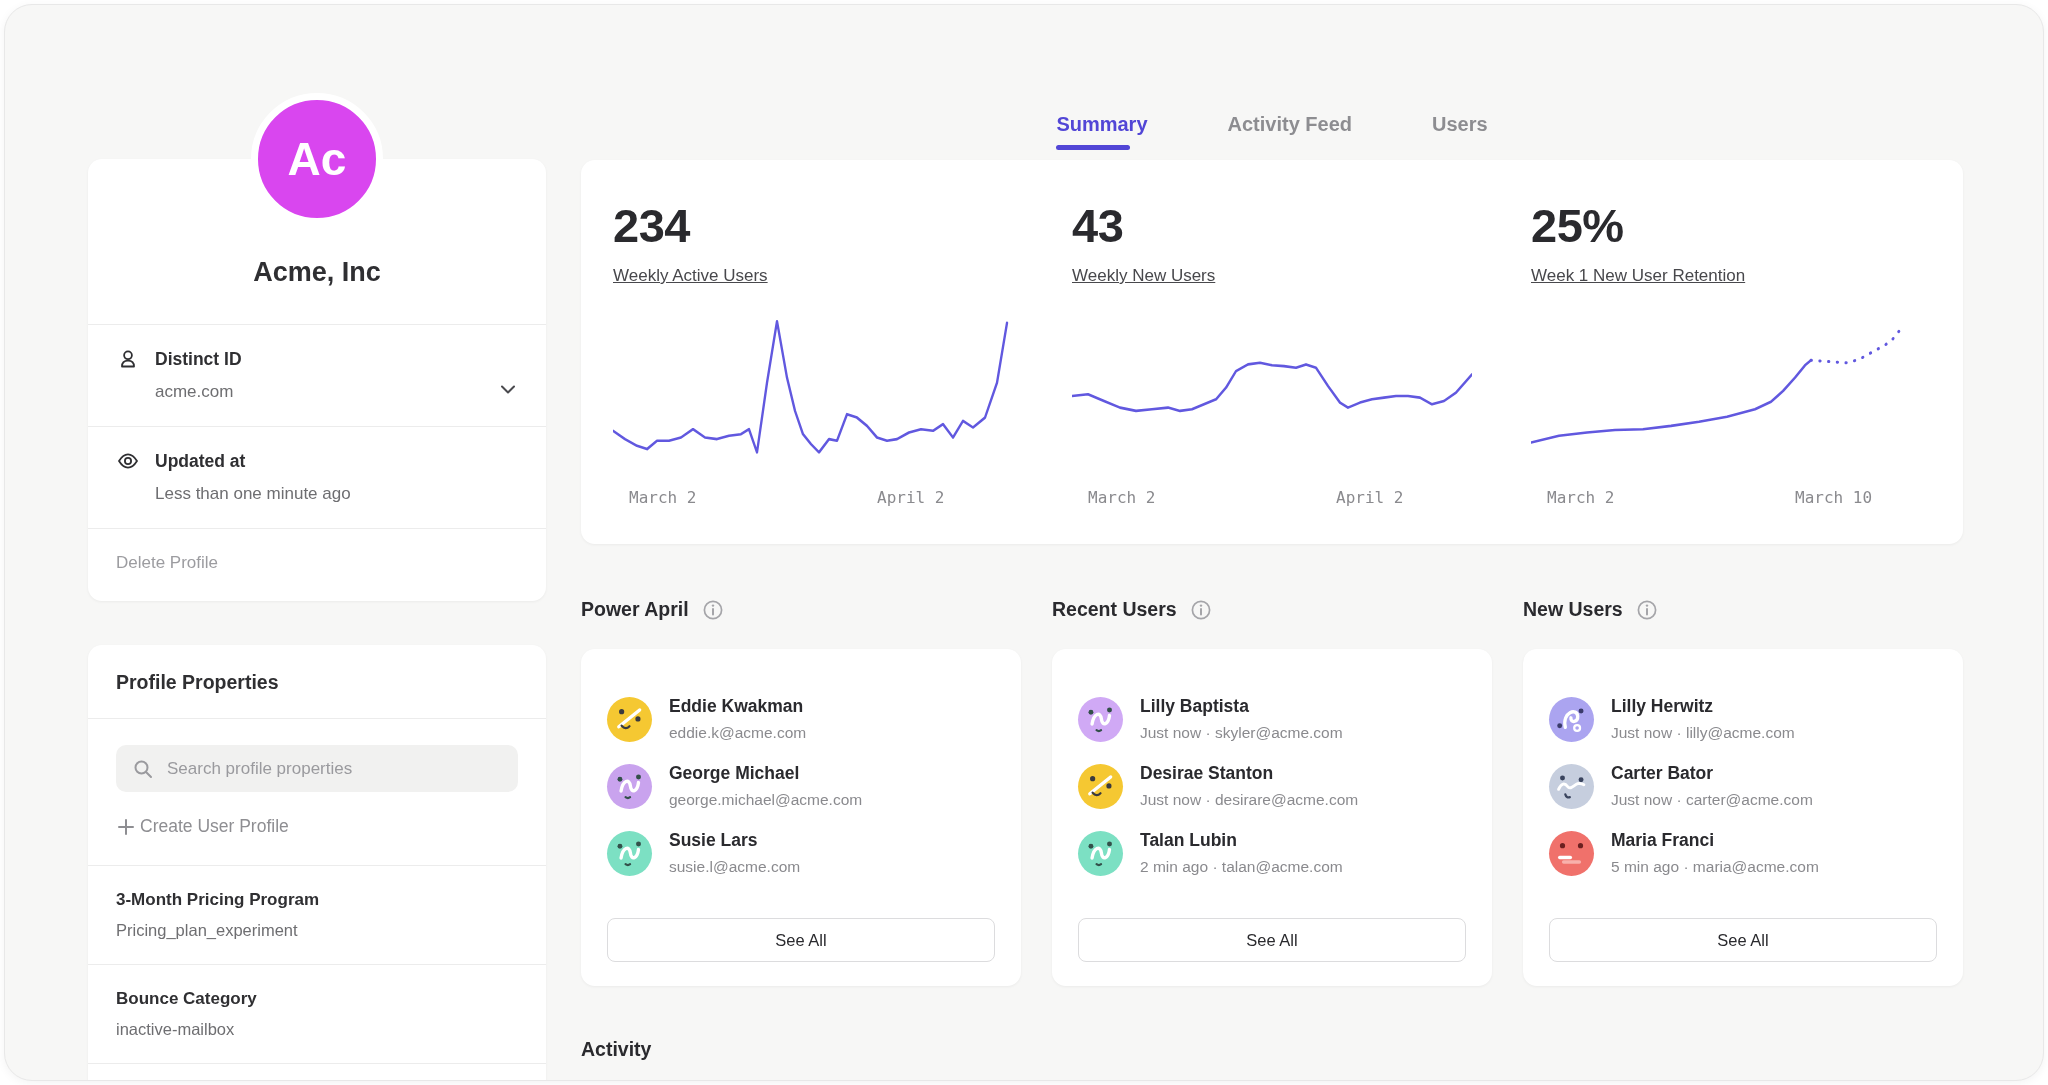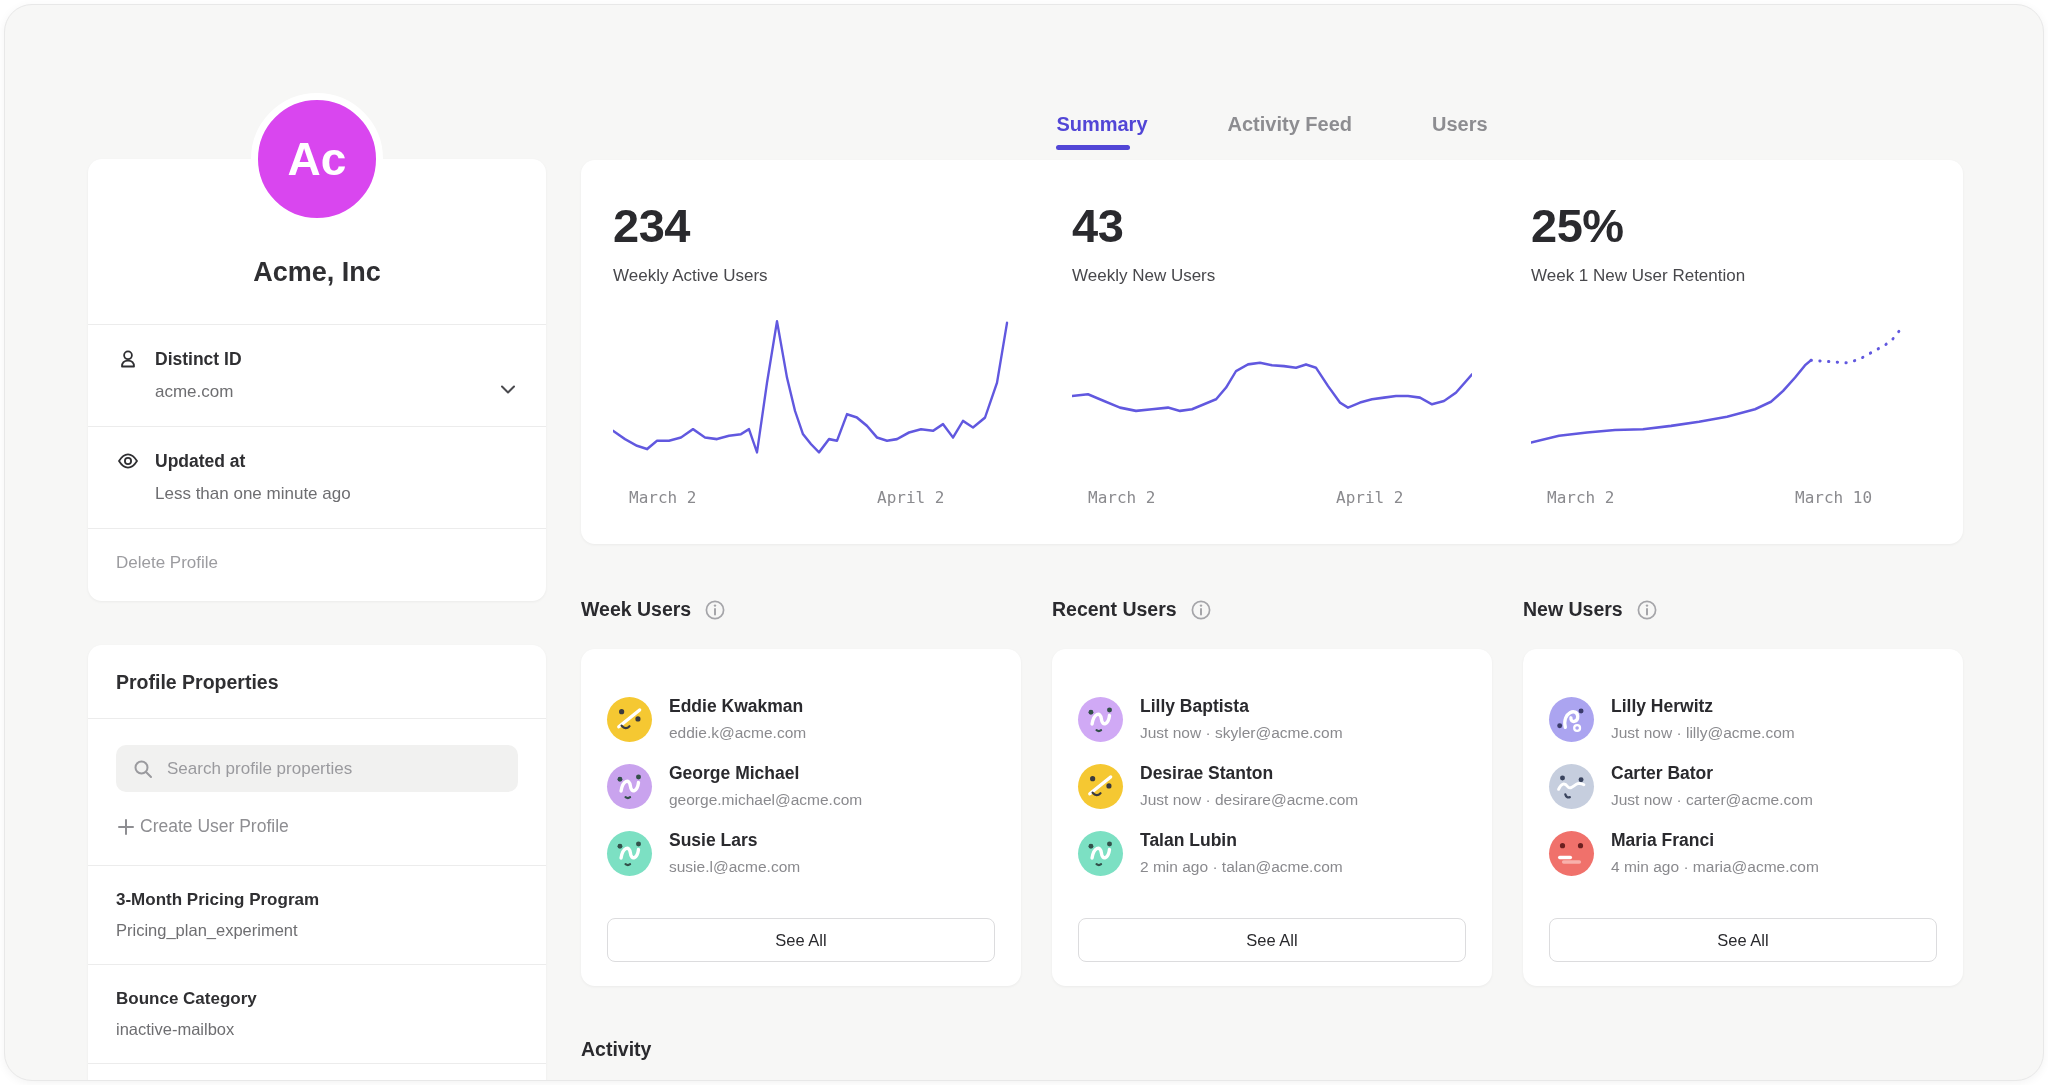--- a/index.html
+++ b/index.html
@@ -50,21 +50,21 @@
   .tabs { margin-top:108px; display:flex; justify-content:center; gap:80px; }
   .tab { font-size:20px; font-weight:bold; color:#8D8D91; padding-bottom:14px;
          position:relative; cursor:pointer; }
   .tab.active { color:var(--accent); }
   .tab.active::after { content:""; position:absolute; left:0; bottom:0; width:74px;
                        height:5px; border-radius:3px; background:var(--accent); }
 
   .overview-card { margin-top:10px; padding:38px 32px 26px; display:grid;
                    grid-template-columns:1fr 1fr 1fr; column-gap:59px; }
   .stat-value { font-size:47px; font-weight:bold; color:#2A2A2E; letter-spacing:-.5px; }
-  .stat-label { margin-top:13px; font-size:17px; color:#48484C; }
+  .stat-label { margin-top:13px; font-size:17px; color:#48484C;text-decoration:underline; }
   .chart-svg { display:block; margin-top:22px; width:100%; height:166px; }
   .axis { position:relative; height:30px; margin-top:14px;
           font-family:"DejaVu Sans Mono", monospace; font-size:16px; color:#8A8A8E; }
   .axis .t0 { position:absolute; left:4%; }
   .axis .t1 { position:absolute; left:66%; }
 
   .section-row { margin-top:54px; display:grid; grid-template-columns:1fr 1fr 1fr;
                  column-gap:31px; }
   .section-head { display:flex; align-items:center; gap:13px; font-size:19.5px;
                   font-weight:bold; color:#2A2A2E; }
@@ -213,21 +213,21 @@
             <span class="t0">March 2</span>
             <span class="t1">March 10</span>
           </div>
         </div>
       </div>
 
       <div class="section-row">
 
         <div class="section">
           <div class="section-head">
-            <span>Week Users</span>
+            <span>Power April</span>
             <span class="icon">
               <svg width="22" height="22" viewBox="0 0 22 22">
                   <circle cx="11" cy="11" r="8.6" fill="none" stroke="#A5A5A9" stroke-width="1.7"></circle>
                   <line x1="11" y1="10" x2="11" y2="15.4" stroke="#A5A5A9" stroke-width="2" stroke-linecap="round"></line>
                   <circle cx="11" cy="6.6" r="1.2" fill="#A5A5A9"></circle>
                 </svg>
             </span>
           </div>
           <div class="card user-card">
             <div class="user-row">
@@ -378,21 +378,21 @@
               <span class="user-avatar" style="background-color: rgb(240, 113, 107);">
                   <svg viewBox="0 0 40 40">
                     <circle cx="12" cy="13" r="2.3" fill="#6B2020"></circle>
                     <circle cx="28" cy="13" r="2.3" fill="#6B2020"></circle>
                     <line x1="9.5" y1="23.5" x2="19" y2="23.5" stroke="#fff" stroke-width="3" stroke-linecap="round"></line>
                     <line x1="13" y1="27.5" x2="27" y2="27.5" stroke="#F8B1AC" stroke-width="3" stroke-linecap="round"></line>
                   </svg>
                 </span>
               <span>
                   <div class="user-name">Maria Franci</div>
-              <div class="user-meta">4 min ago · maria@acme.com</div>
+              <div class="user-meta">5 min ago · maria@acme.com</div>
                 </span>
             </div>
             <button class="see-all">See All</button>
           </div>
         </div>
       </div>
 
       <div class="activity-head">Activity</div>
       <div class="card activity-card">
         

